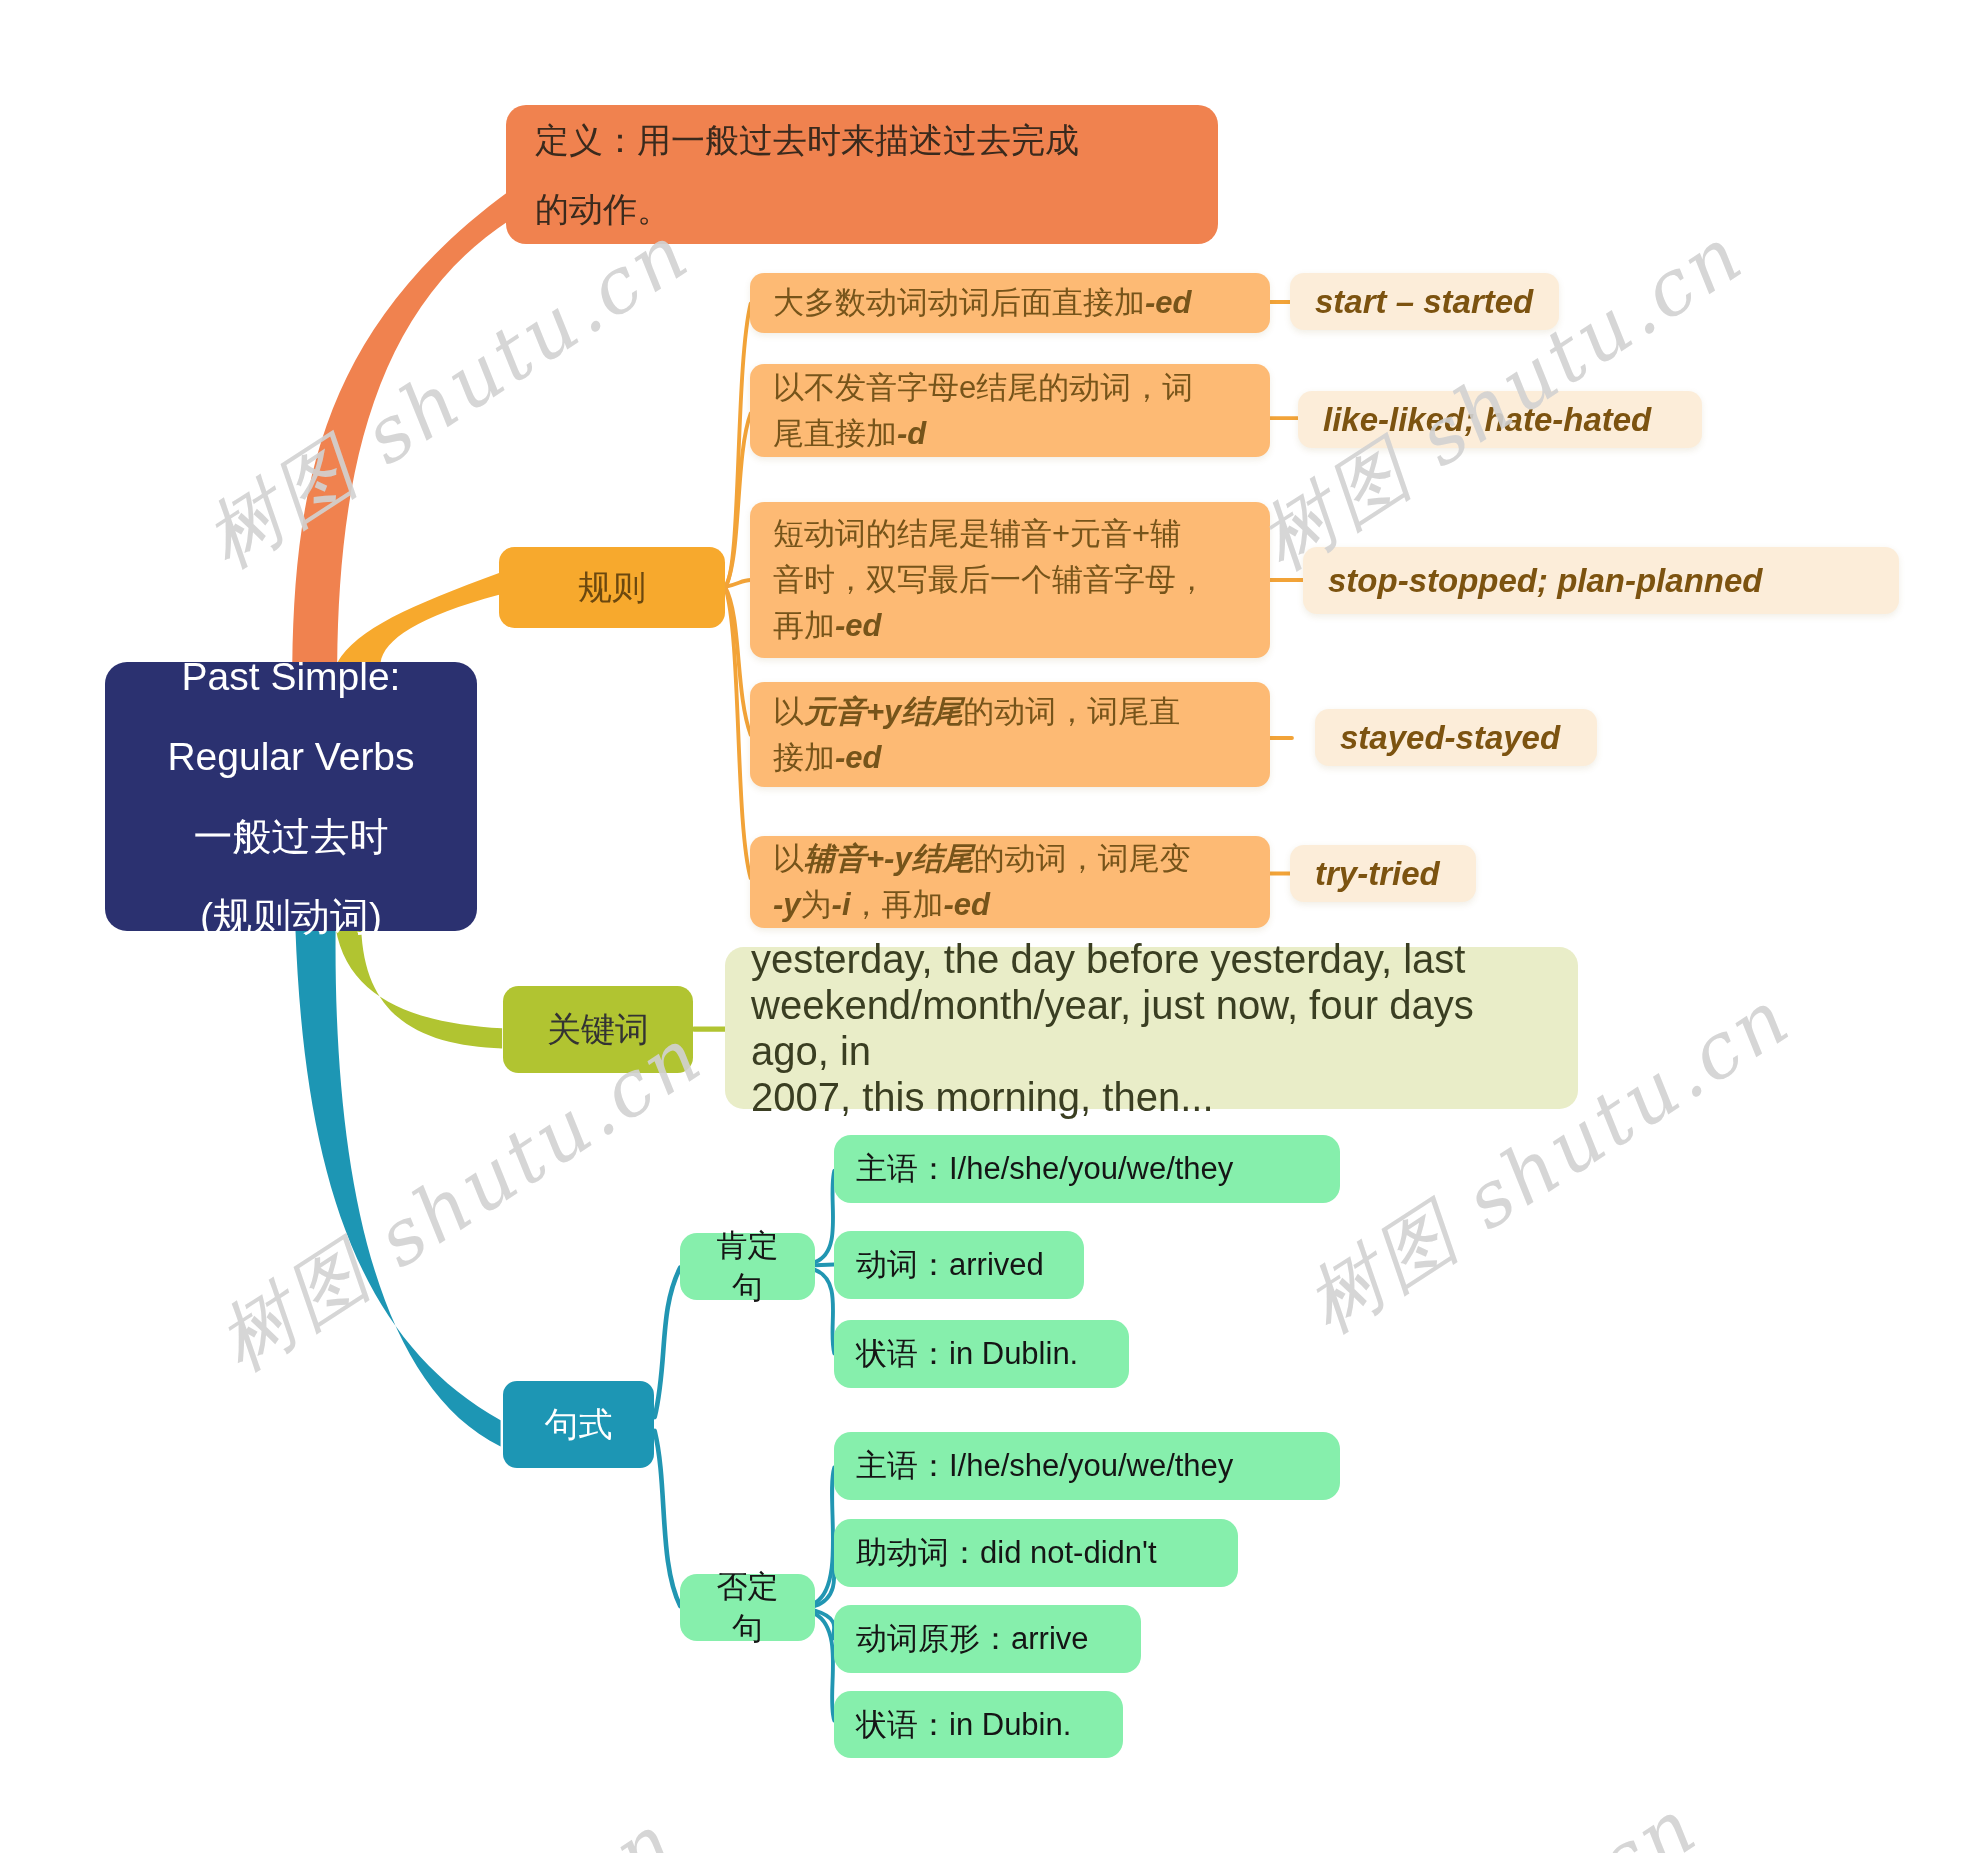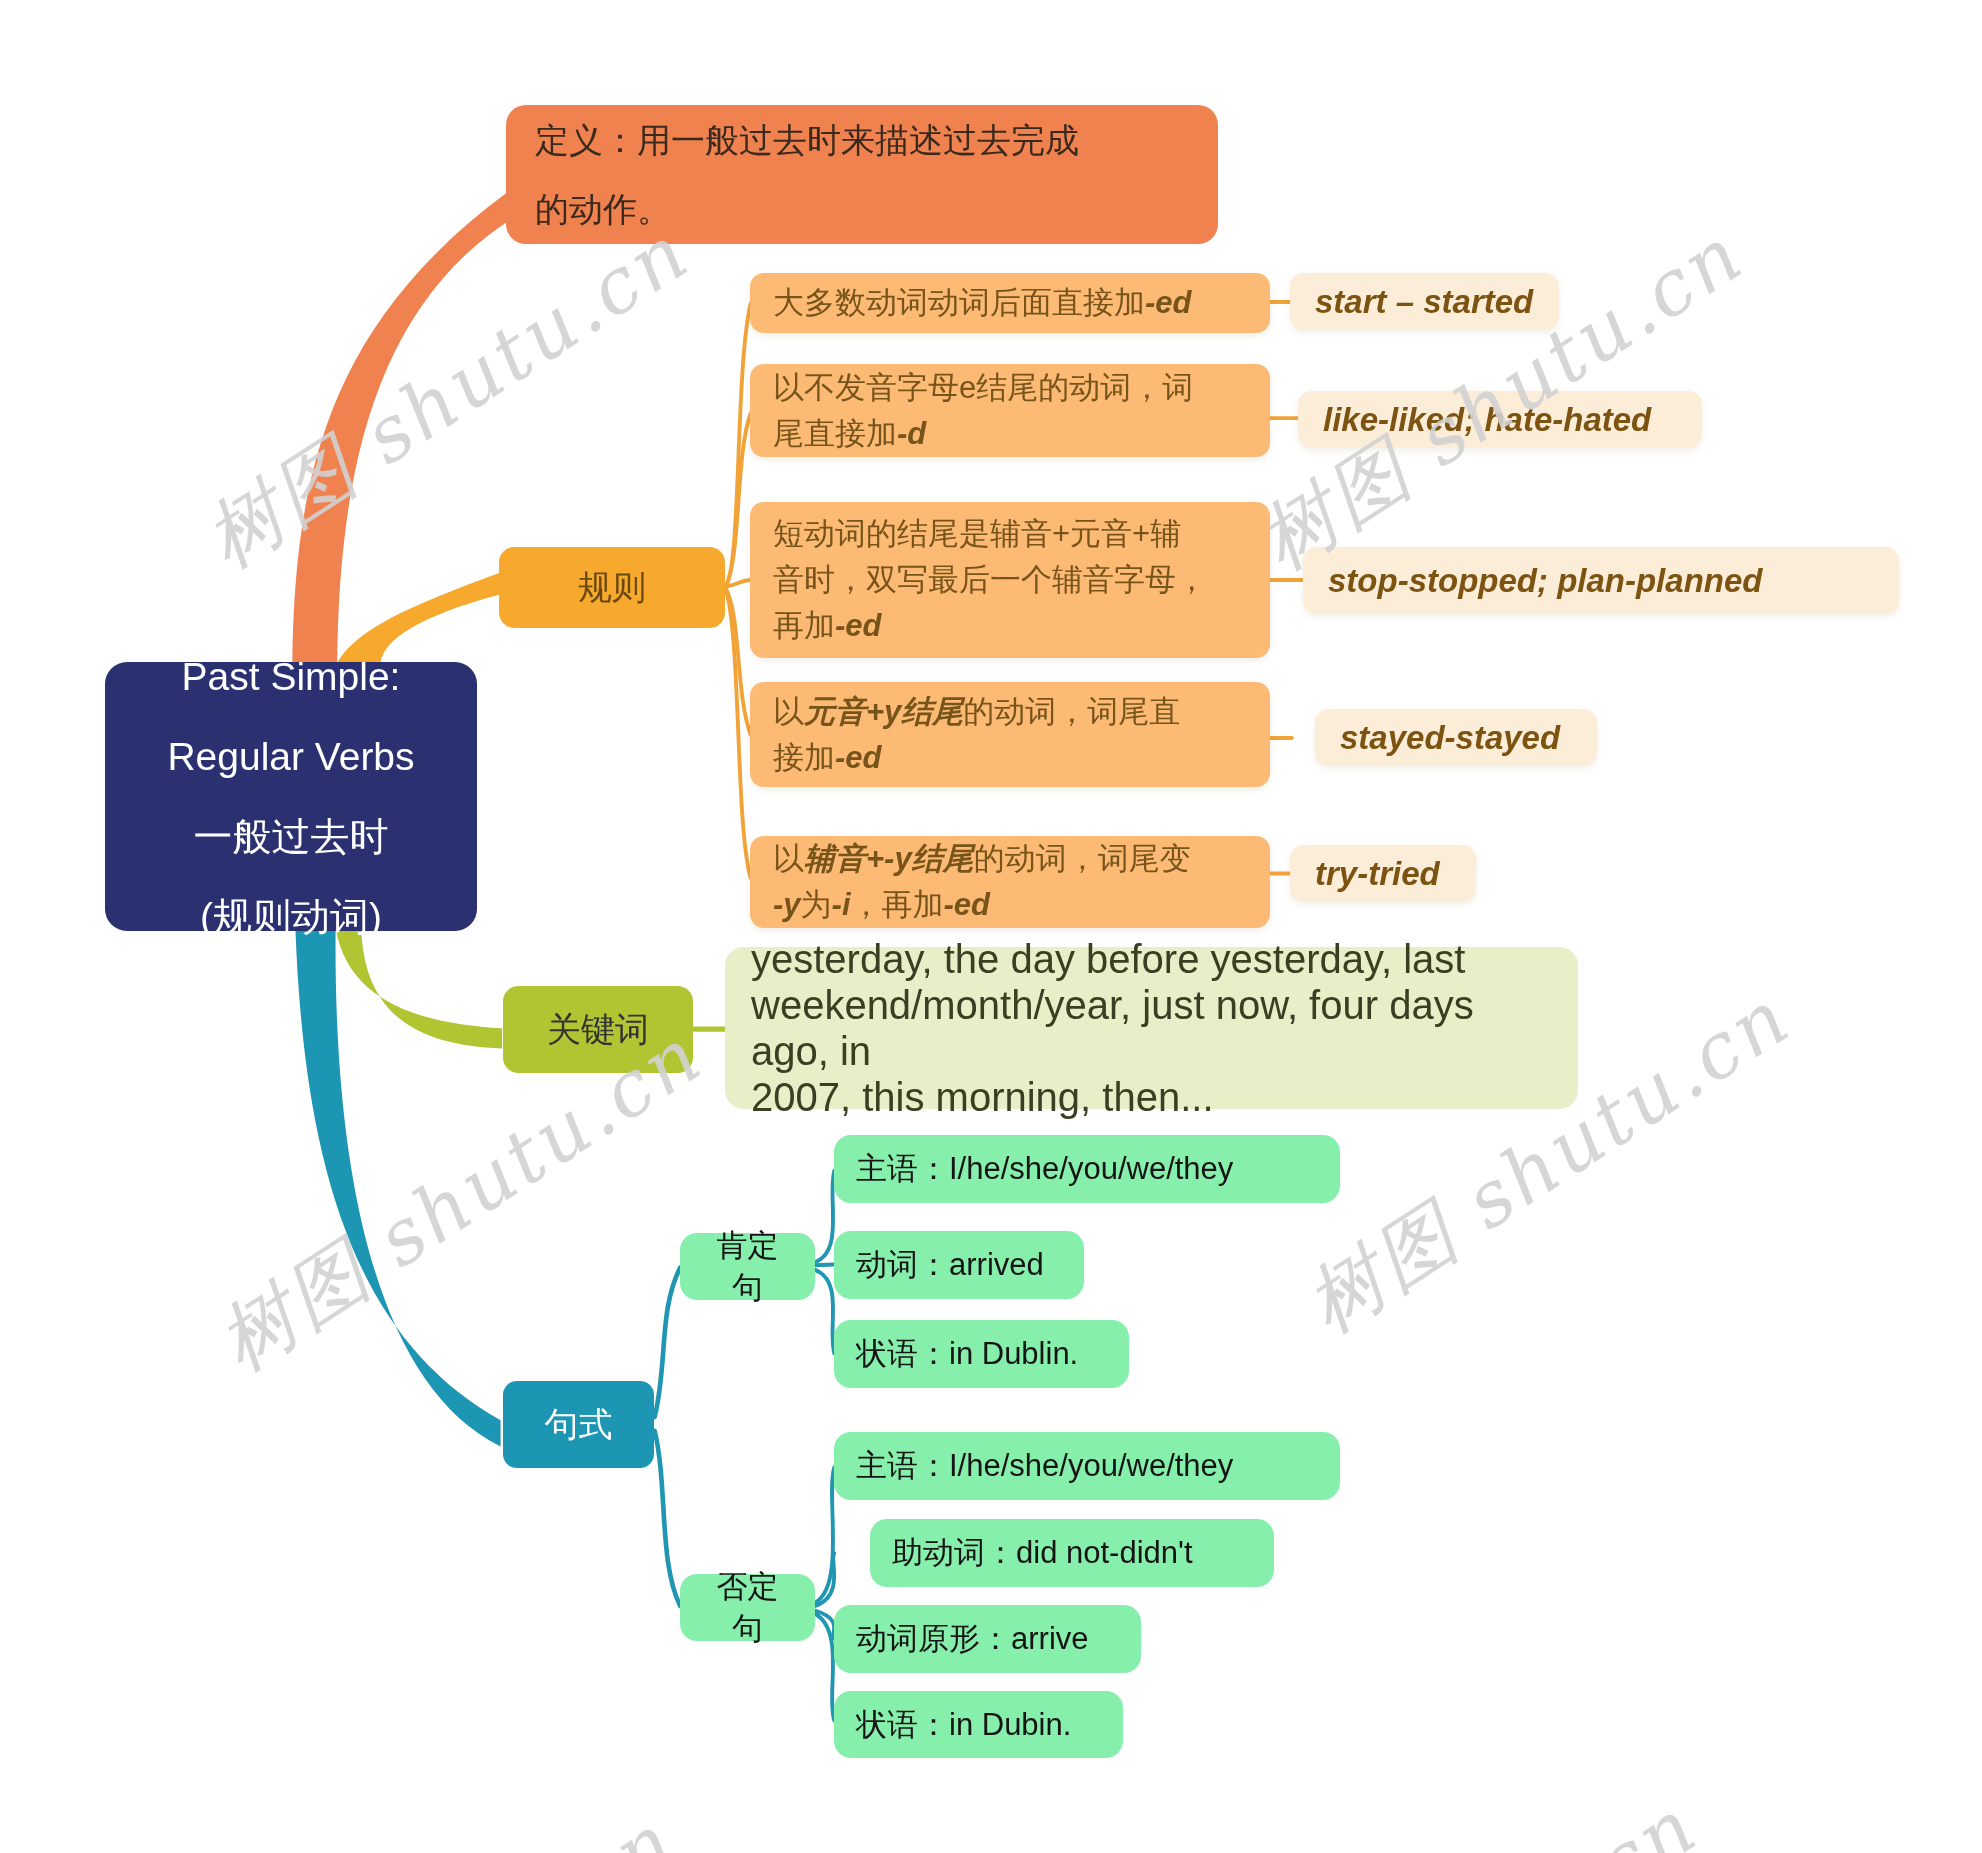--- a/index.html
+++ b/index.html
@@ -171,21 +171,21 @@
   <div class="node chip" style="left:834px;top:1320px;width:295px;height:68px;">
     <span>状语：in Dublin.</span>
   </div>
 
   <div class="node chip center" style="left:680px;top:1574px;width:135px;height:67px;">
     <div>否定句</div>
   </div>
   <div class="node chip" style="left:834px;top:1432px;width:506px;height:68px;">
     <span>主语：I/he/she/you/we/they</span>
   </div>
-  <div class="node chip" style="left:834px;top:1519px;width:404px;height:68px;margin-left:36px;">
+  <div class="node chip" style="left:834px;top:1519px;width:404px;height:68px;">
     <span>助动词：did not-didn't</span>
   </div>
   <div class="node chip" style="left:834px;top:1605px;width:307px;height:68px;">
     <span>动词原形：arrive</span>
   </div>
   <div class="node chip" style="left:834px;top:1691px;width:289px;height:67px;">
     <span>状语：in Dubin.</span>
   </div>
 
   <div class="wm" style="left:448px;top:397px;">树图 shutu.cn</div>

